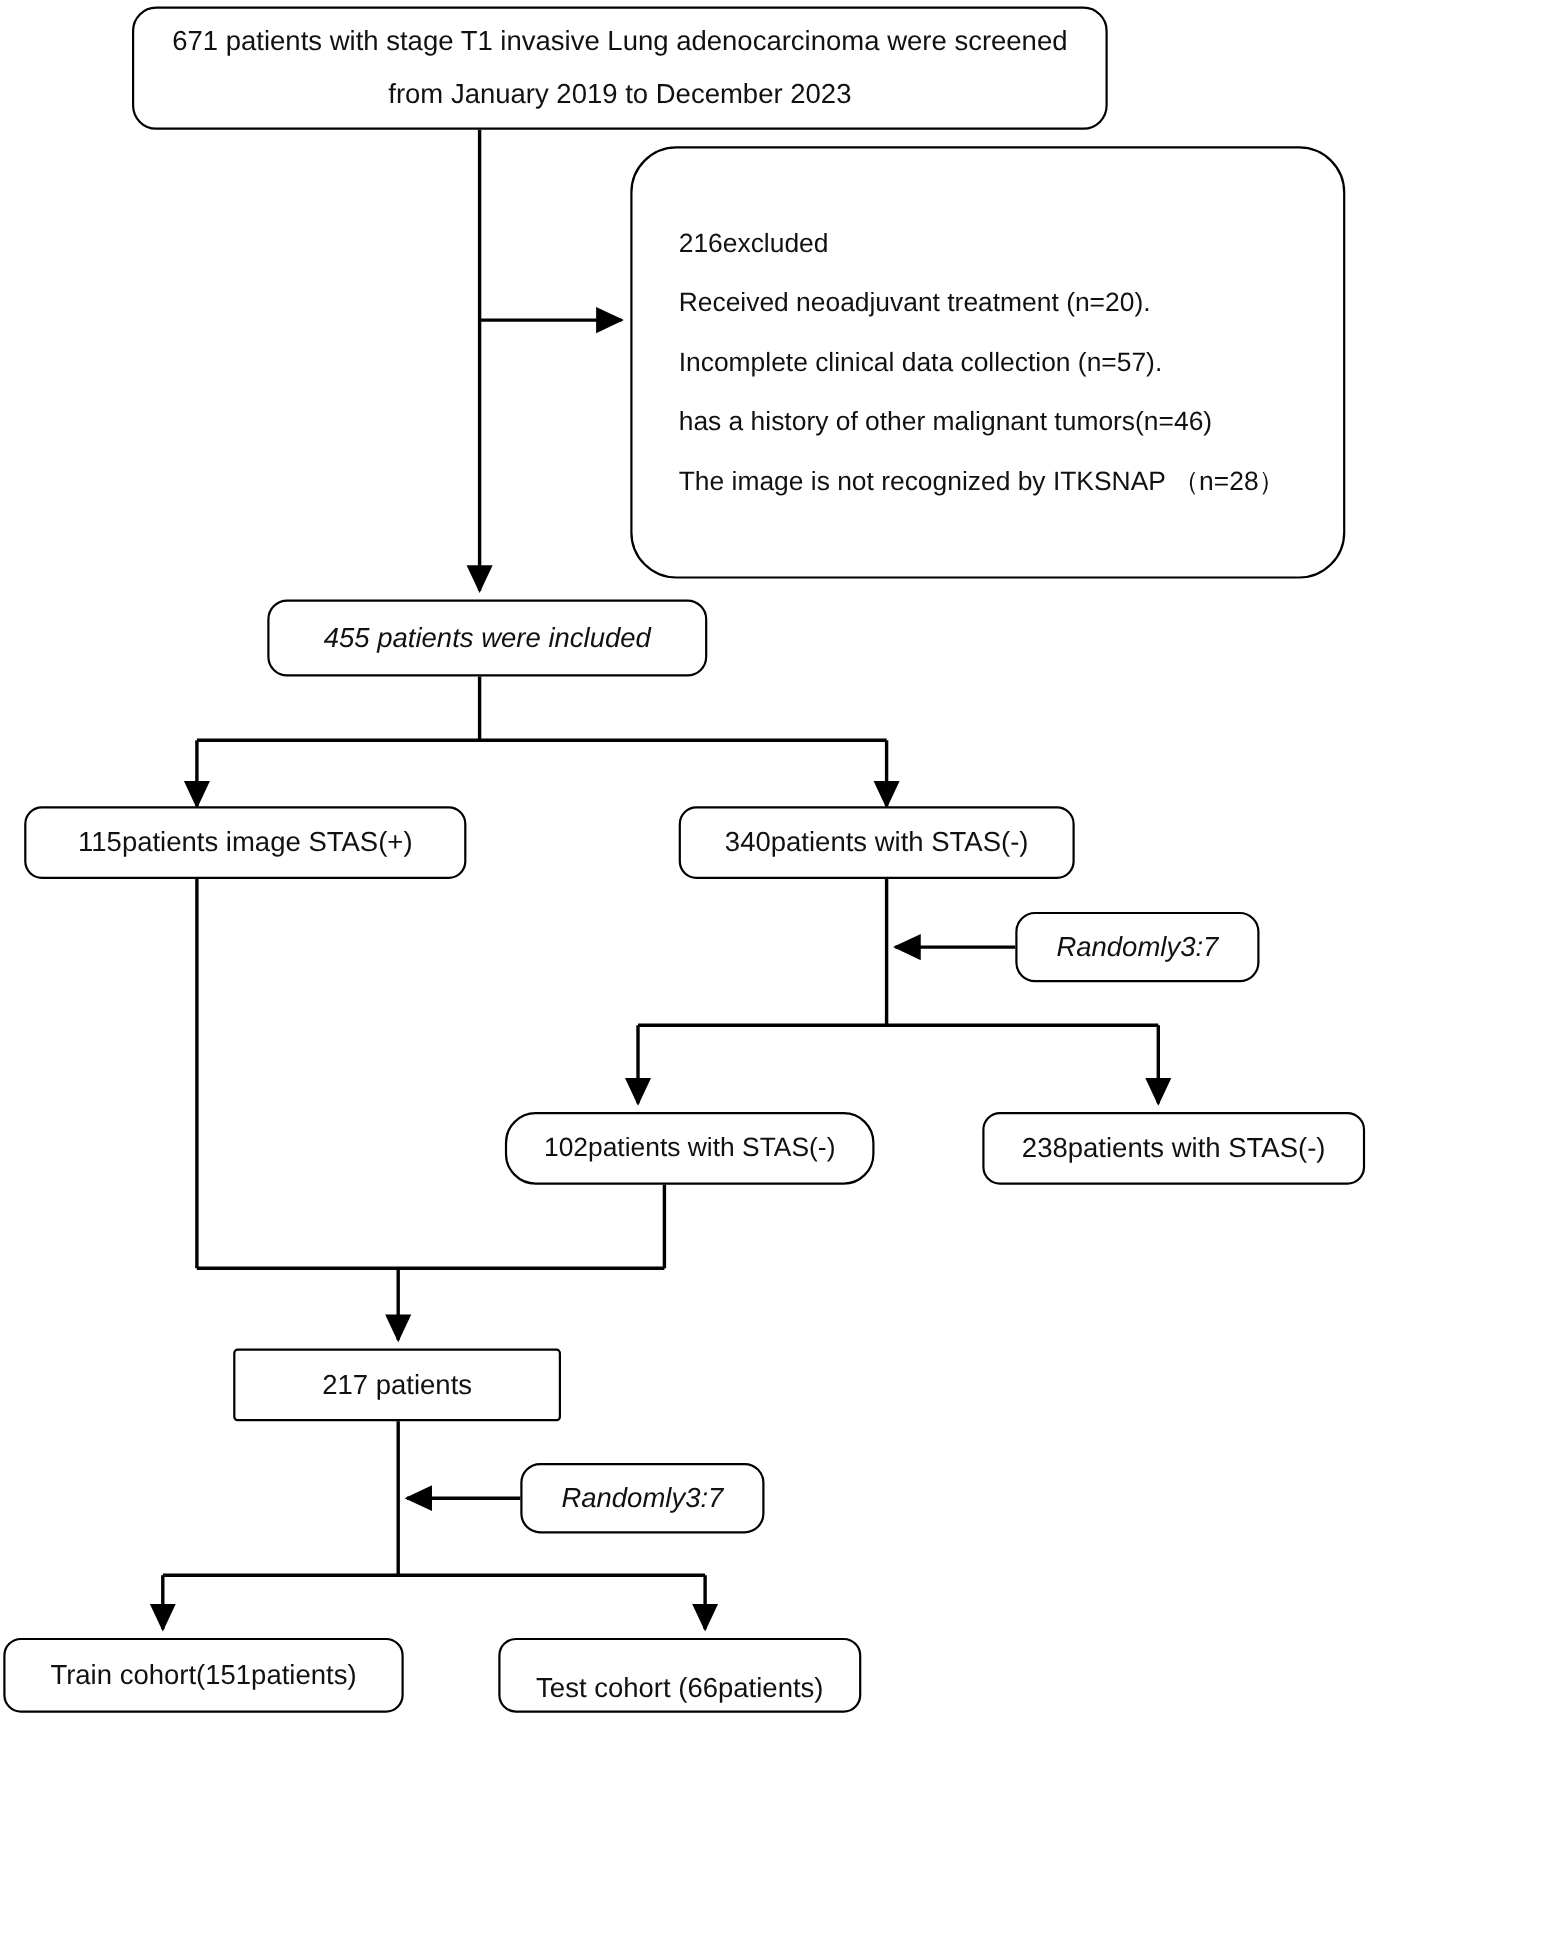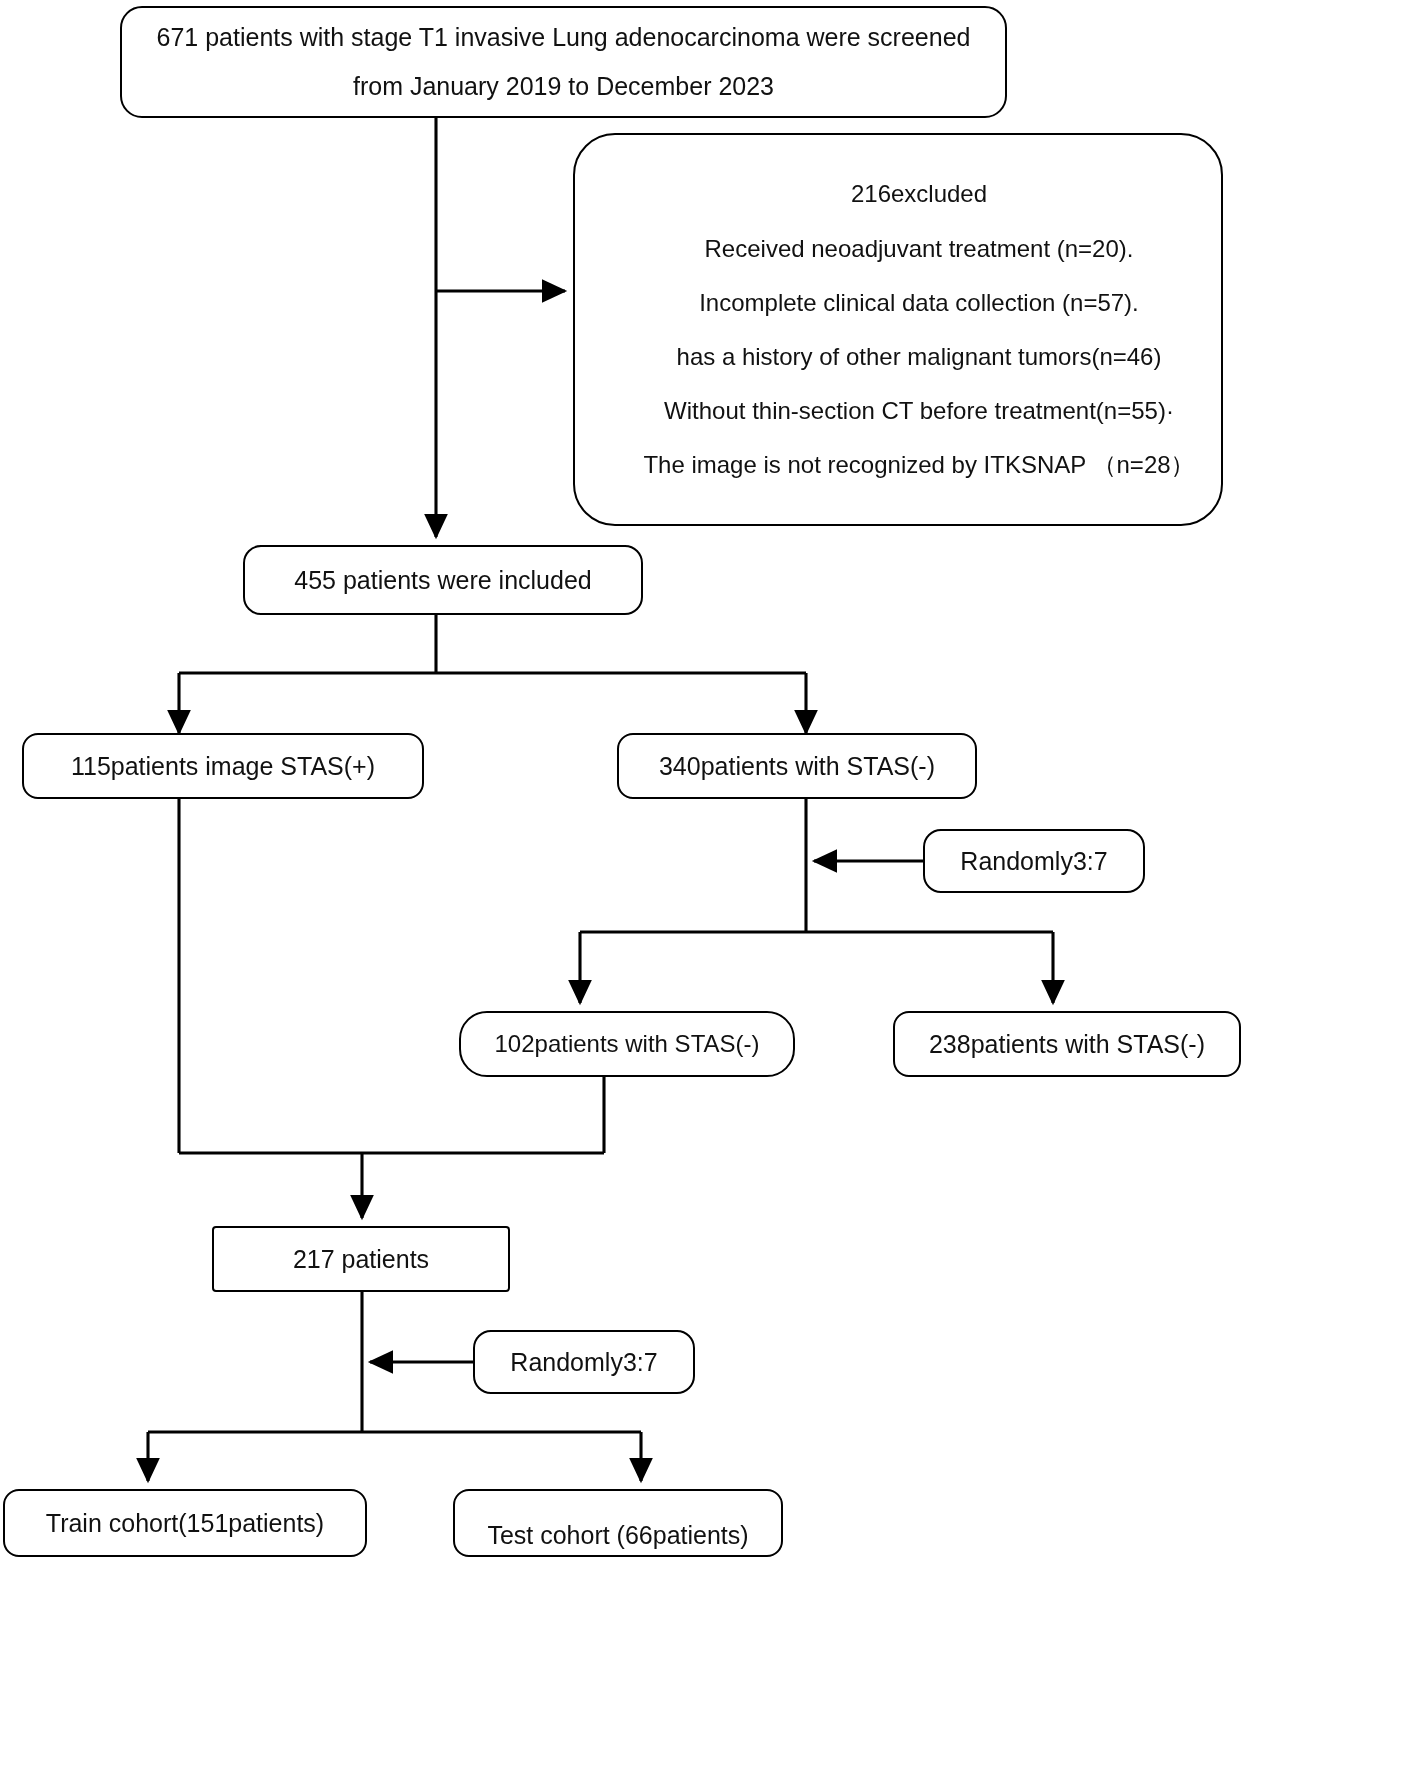--- a/index.html
+++ b/index.html
@@ -31,36 +31,36 @@
     background: #ffffff;
     display: flex;
     flex-direction: column;
     align-items: center;
     justify-content: center;
     text-align: center;
     line-height: 1.55;
     color: #111111;
   }
   .node.rounded-lg { border-radius: 26px; }
-  .node.rounded-md { border-radius: 18px; }
+  .node.rounded-md { border-radius: 18px; font-style: italic; }
   .node.rounded-sm { border-radius: 14px; }
 
   .node .line { display: block; white-space: nowrap; }
 
   
   #node-screened {
     left: 120px; top: 6px; width: 887px; height: 112px;
     font-size: 25px; border-radius: 22px;
   }
   #node-screened .line + .line { margin-top: 10px; }
 
   #node-excluded {
     left: 573px; top: 133px; width: 650px; height: 393px;
     font-size: 24px; border-radius: 42px;
-    align-items: center; justify-content: center;
+    align-items: flex-start; justify-content: center;
     padding: 20px 0 20px 42px;
     text-align: left;
   }
   #node-excluded .line { margin: 0; padding: 8.5px 0; }
 
   #node-included {
     left: 243px; top: 545px; width: 400px; height: 70px;
     font-size: 25px; border-radius: 18px;
   }
 
@@ -156,21 +156,20 @@
   <div class="node rounded-lg" id="node-screened">
     <span class="line">671 patients with stage T1 invasive Lung adenocarcinoma were screened</span>
     <span class="line">from January 2019 to December 2023</span>
   </div>
 
   <div class="node rounded-lg" id="node-excluded">
     <span class="line">216excluded</span>
     <span class="line">Received neoadjuvant treatment (n=20).</span>
     <span class="line">Incomplete clinical data collection (n=57).</span>
     <span class="line">has a history of other malignant tumors(n=46)</span>
-    <span class="line">Without thin-section CT before treatment(n=55)·</span>
     <span class="line">The image is not recognized by ITKSNAP （n=28）</span>
   </div>
 
   <div class="node rounded-md" id="node-included">
     <span class="line">455 patients were included</span>
   </div>
 
   <div class="node rounded-sm" id="node-stas-pos">
     <span class="line">115patients image STAS(+)</span>
   </div>

